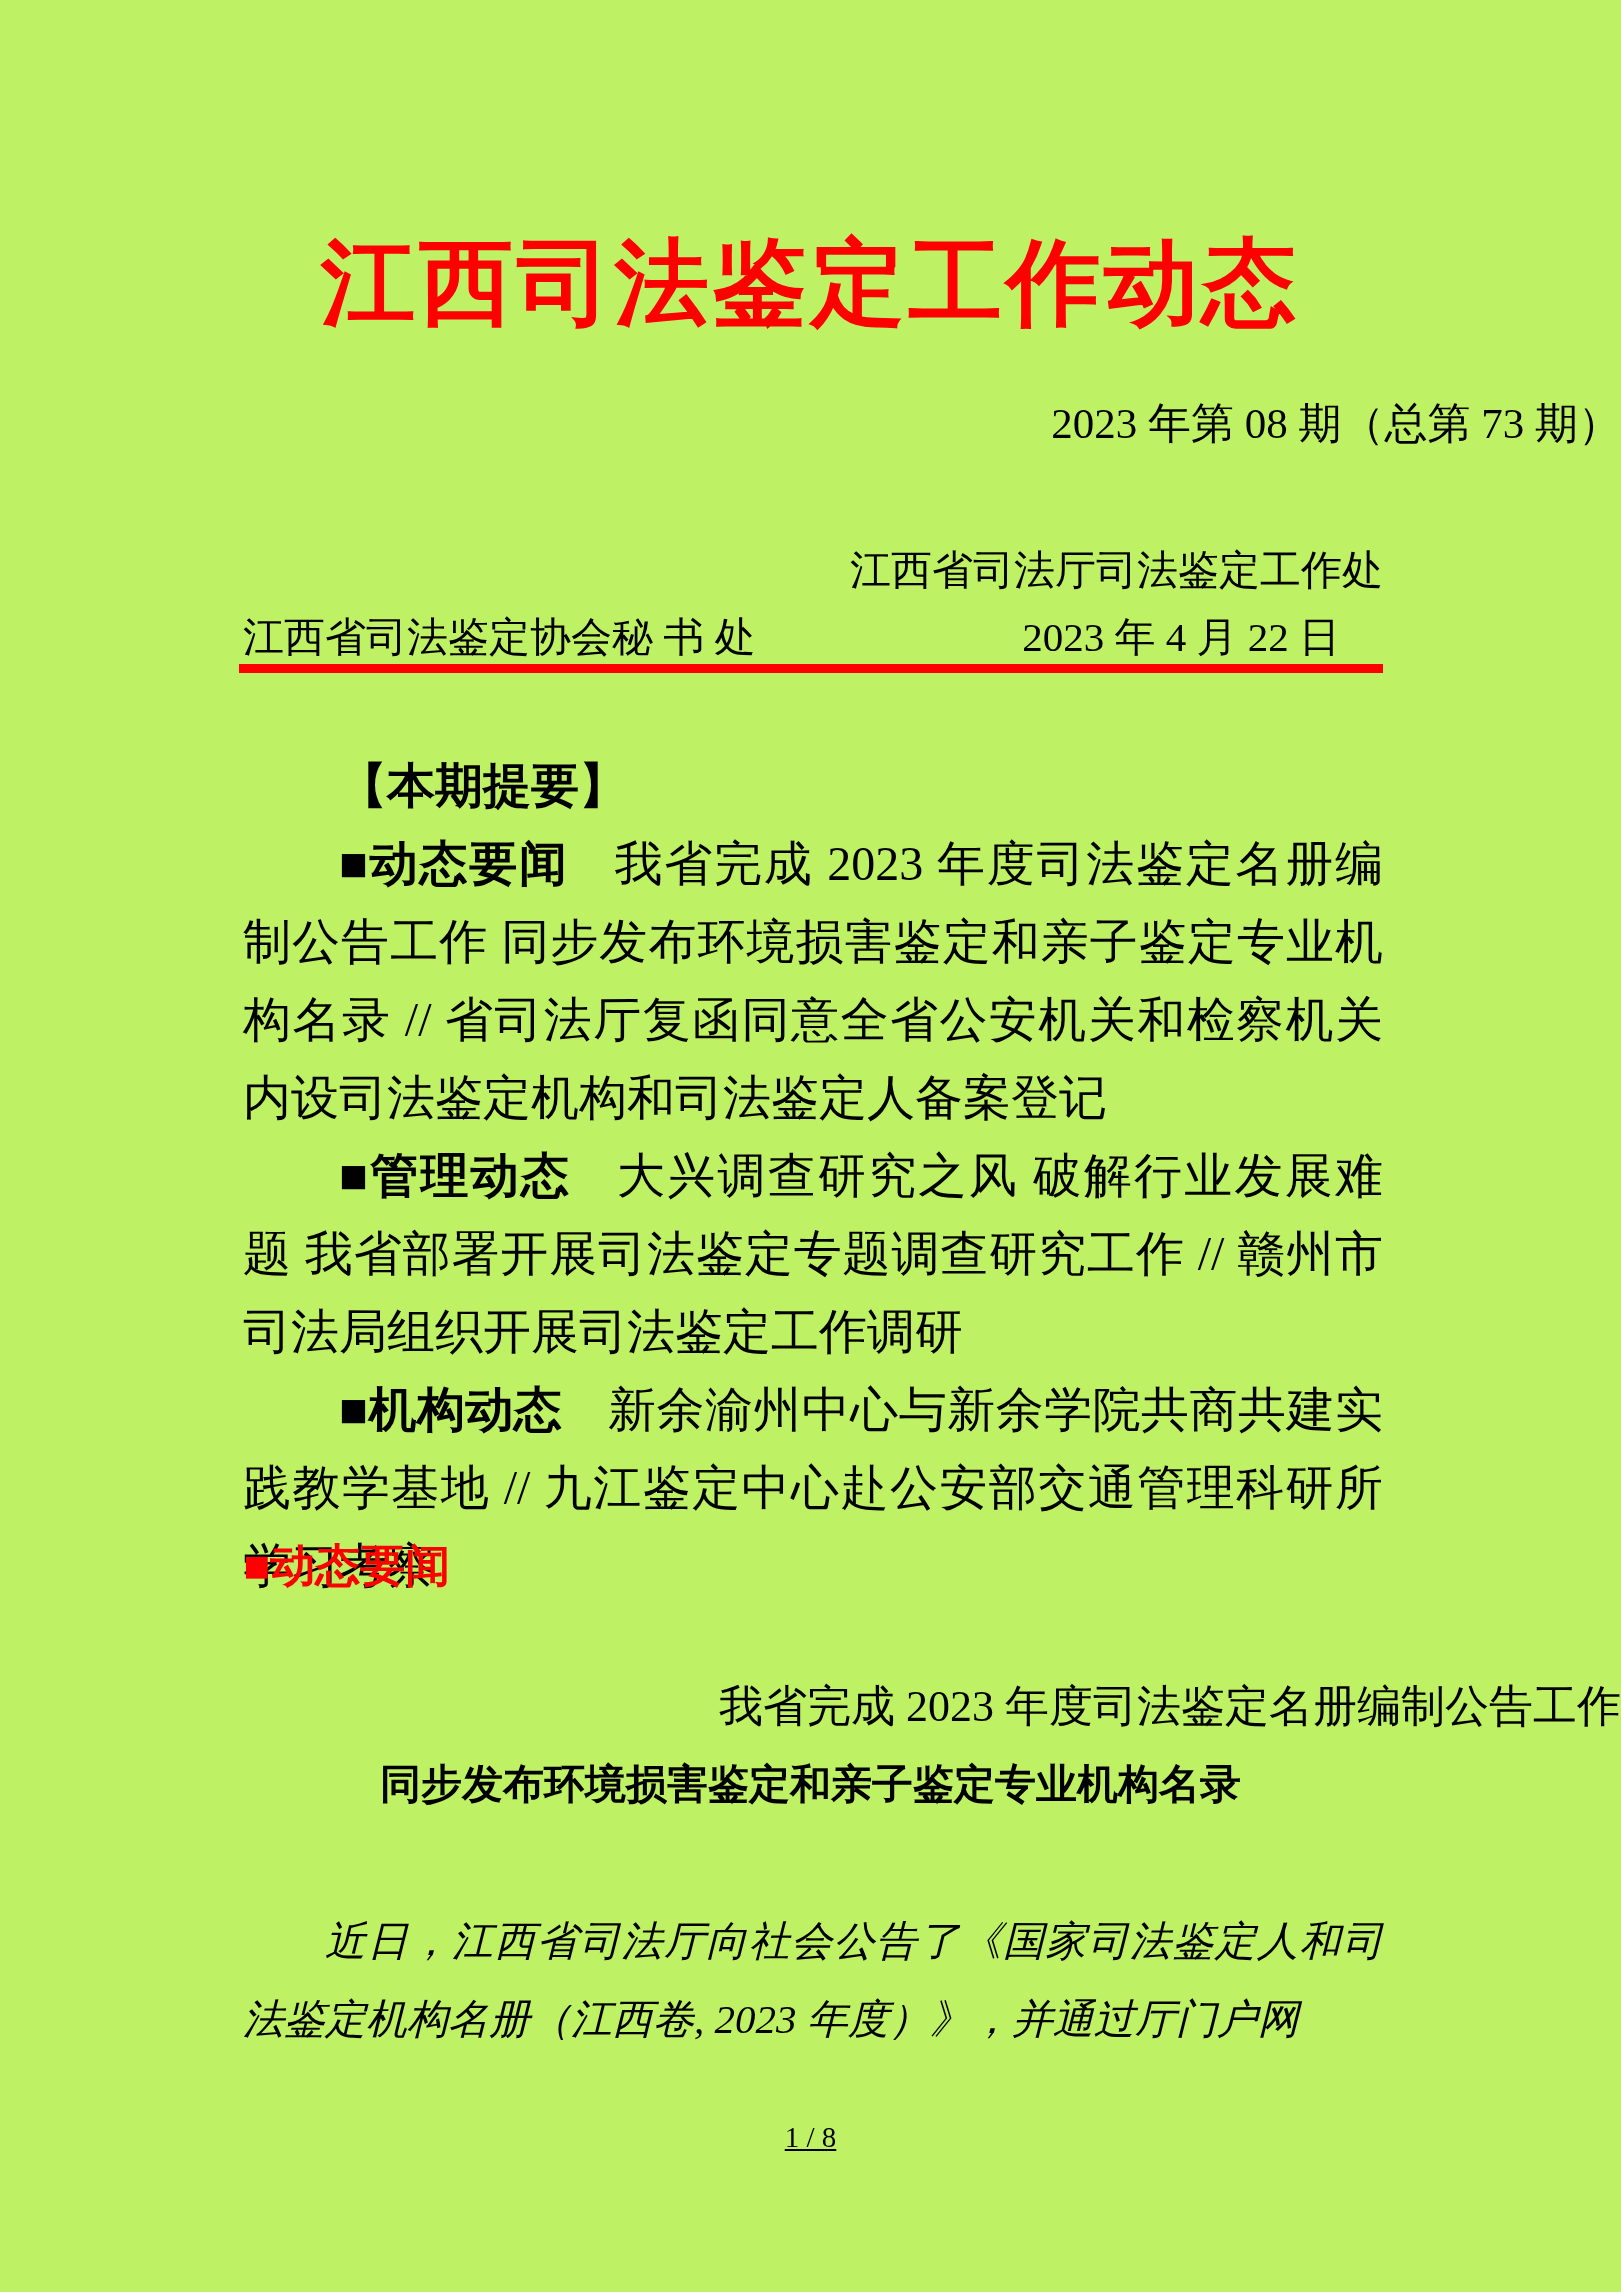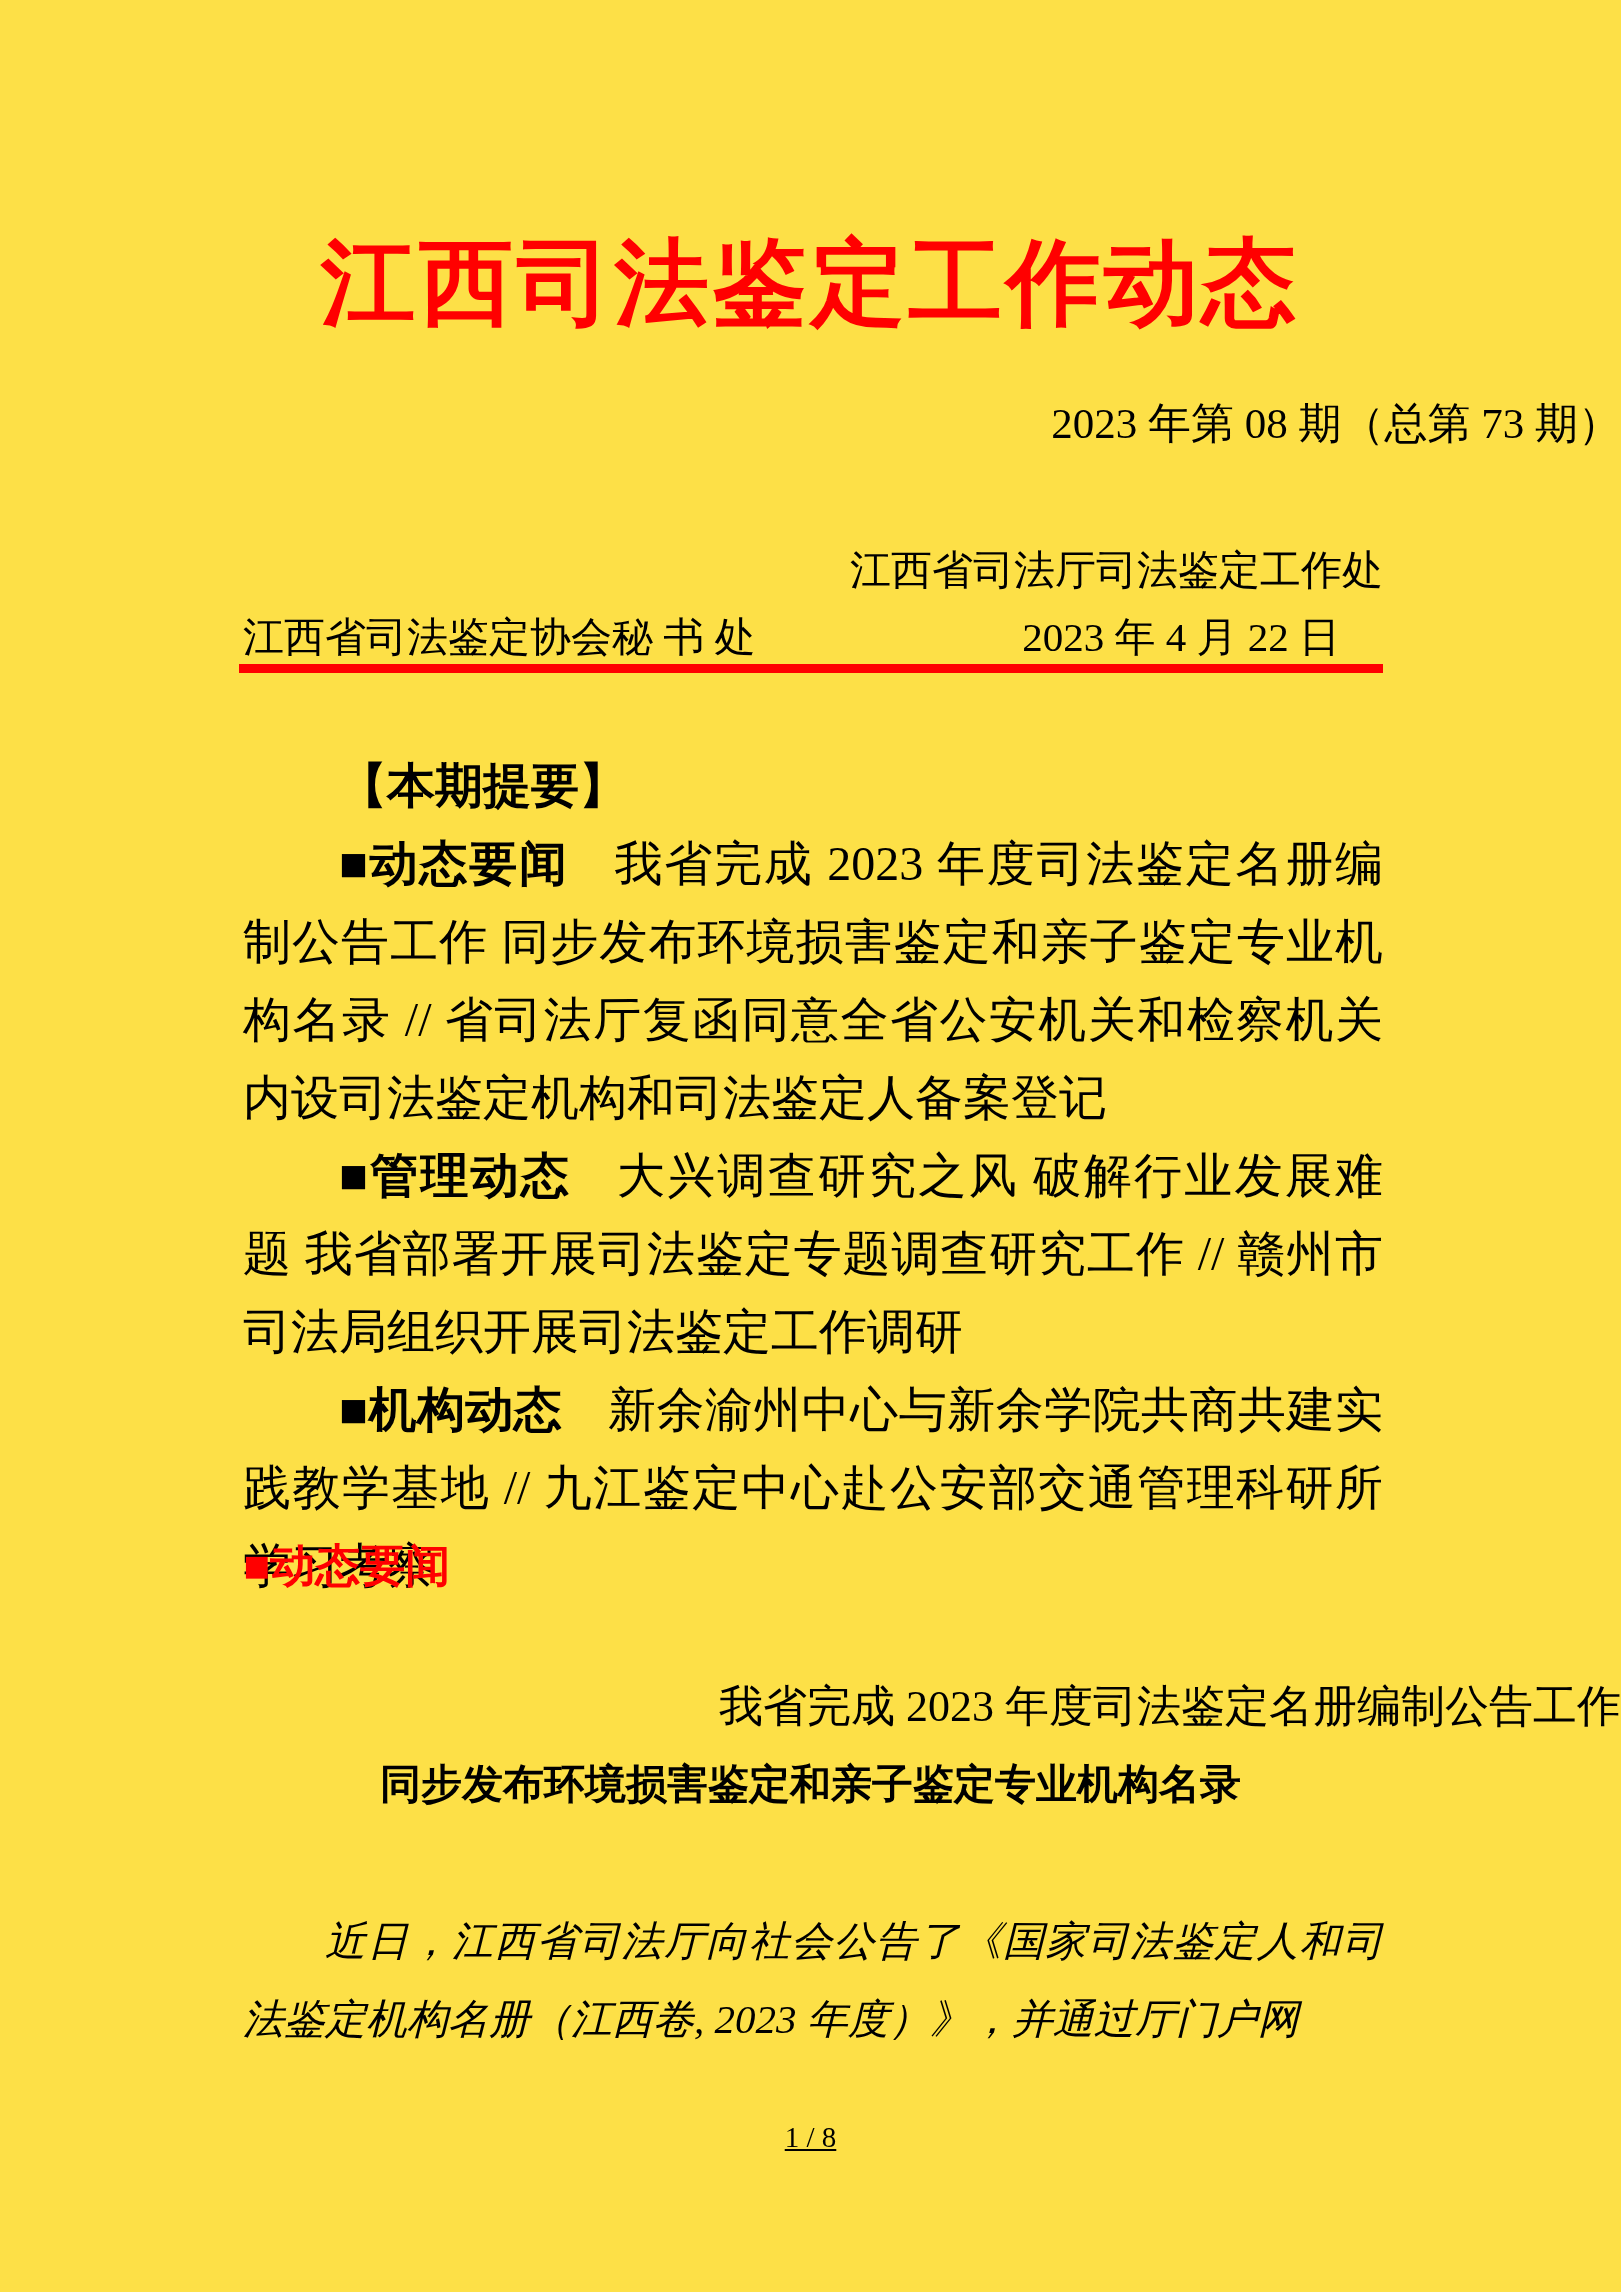--- a/index.html
+++ b/index.html
@@ -4,21 +4,21 @@
 <style>
   html, body {
     margin: 0;
     padding: 0;
     background: #ffffff;
   }
   .page {
     position: relative;
     width: 1621px;
     height: 2293px;
-    background: #fde047;
+    background: #bef264;
     color: var(--text, #000000);
     font-family: "Liberation Serif", serif;
     overflow: hidden;
   }
   .masthead-title {
     position: absolute;
     top: 227px;
     left: 0;
     width: 100%;
     text-align: center;

